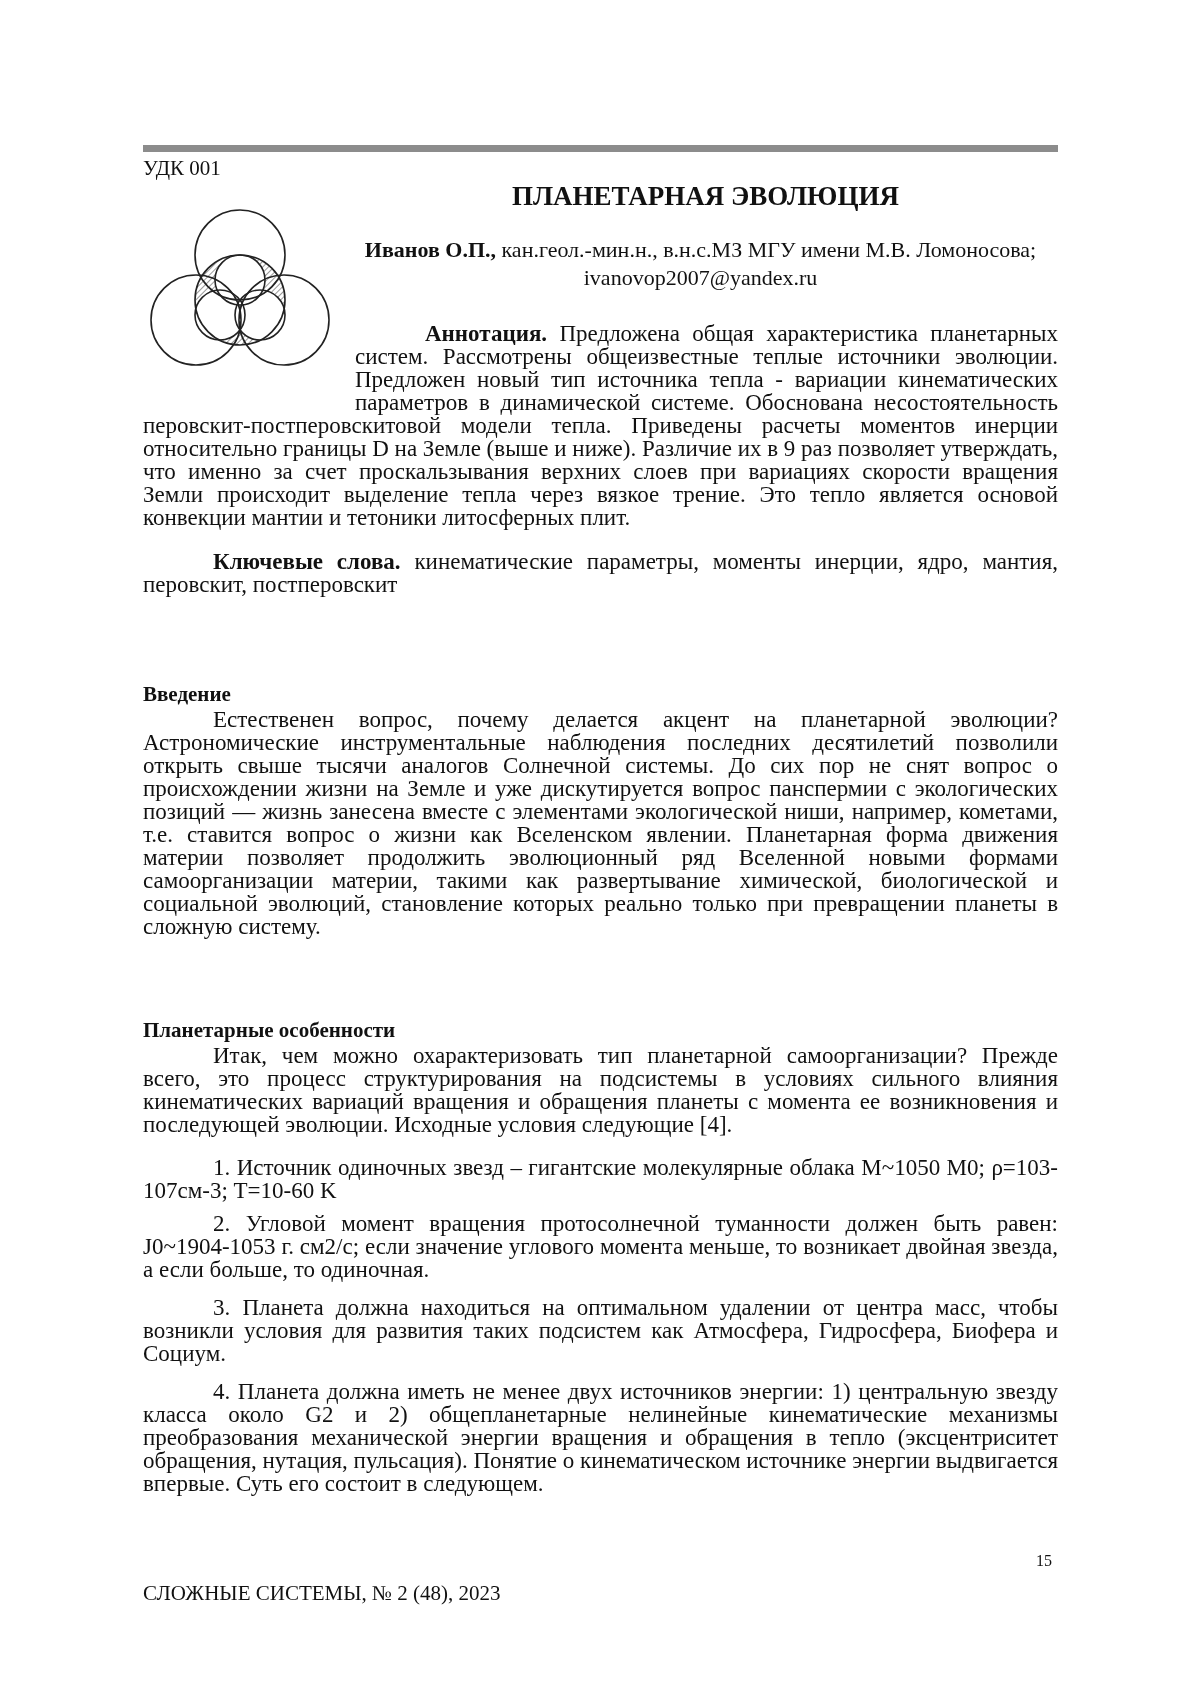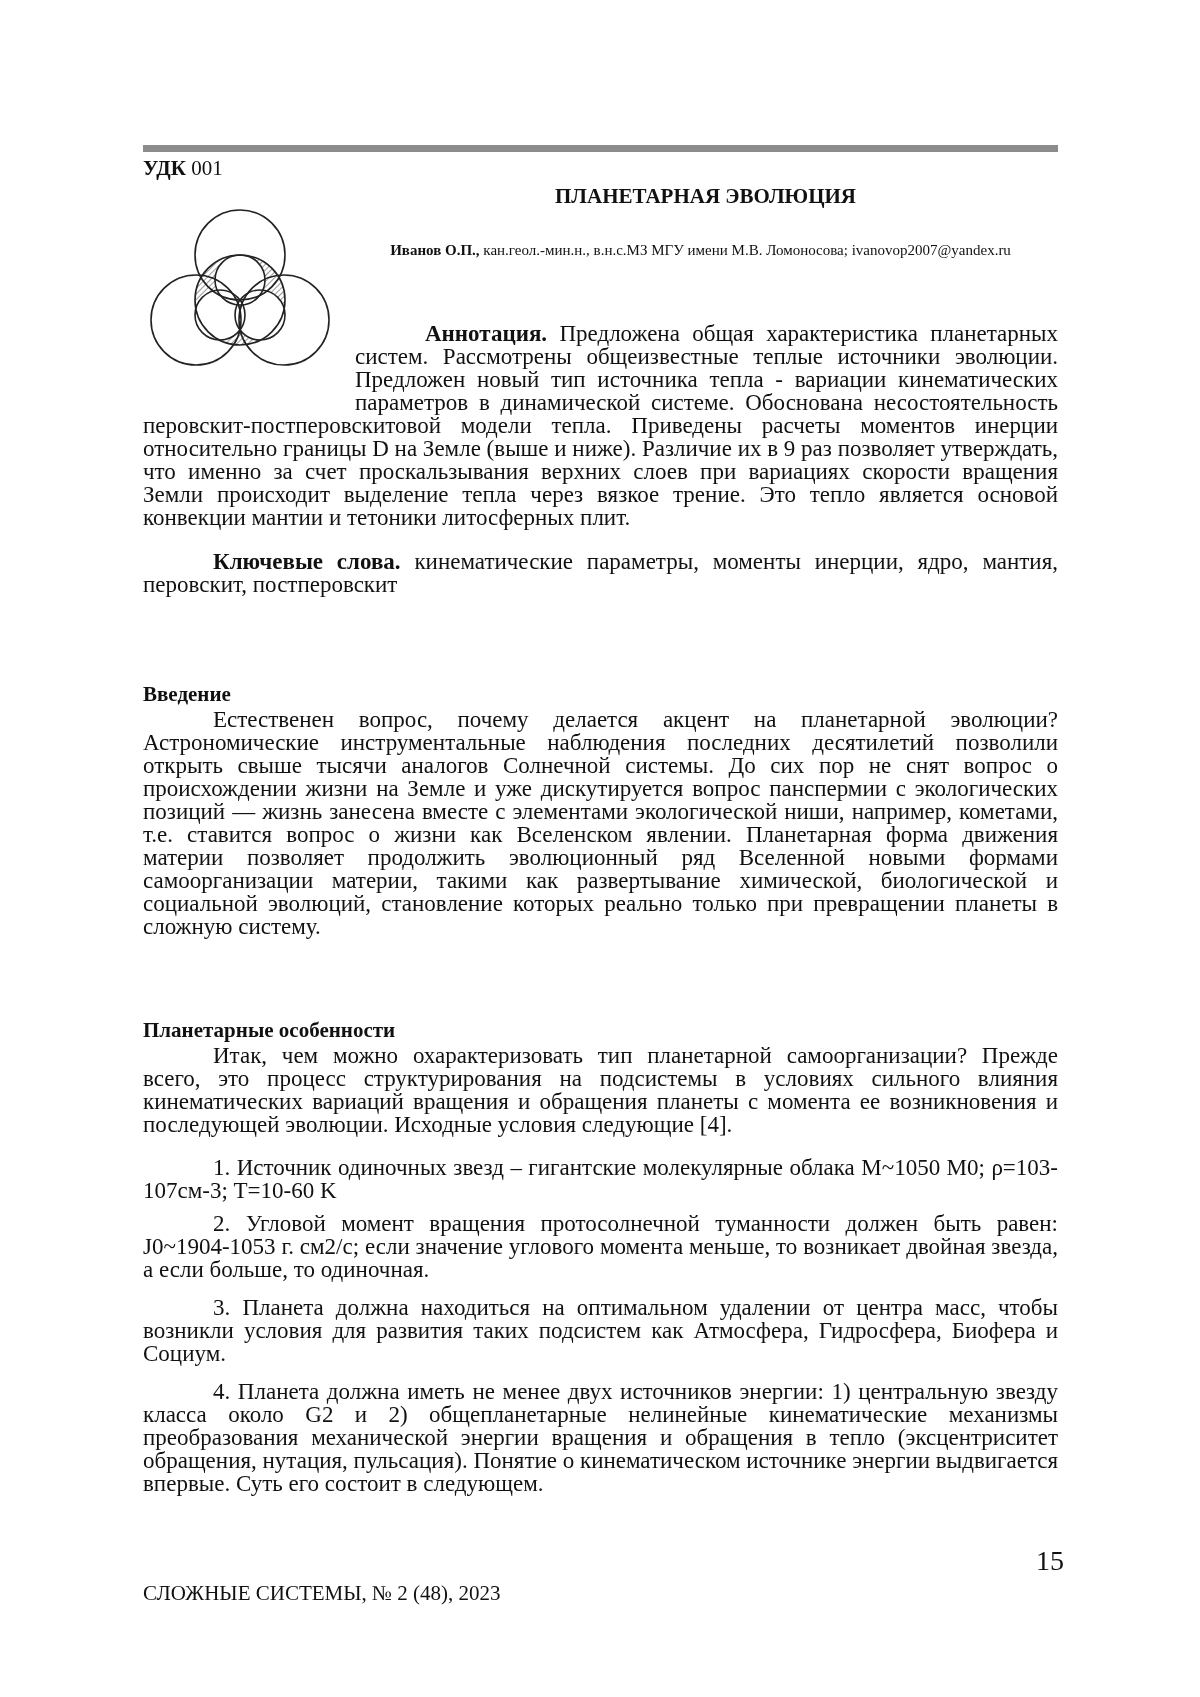--- a/index.html
+++ b/index.html
@@ -4,44 +4,44 @@
   <style>
     html, body { margin: 0; padding: 0; background: #ffffff; }
     body {
       width: 1200px; height: 1697px; position: relative; overflow: hidden;
       font-family: "Liberation Serif", "DejaVu Serif", serif;
       color: #111111;
     }
     .page { position: absolute; left: 143px; top: 0; width: 915px; }
     .rule { position: absolute; left: 0; top: 145px; width: 915px; height: 7px; background: #8c8c8c; }
     .udk { position: absolute; left: 0; top: 155px; font-size: 21px; line-height: 26px; }
-    .udk b { font-weight: bold; }
+    .udk b { font-weight: normal; }
     .title {
       position: absolute; left: 210px; width: 705px; top: 183px;
-      text-align: center; font-weight: bold; font-size: 21px; line-height: 26px;
+      text-align: center; font-weight: bold; font-size: 27px; line-height: 26px;
     }
     .logo { position: absolute; left: 5px; top: 200px; width: 185px; height: 180px; }
     .author {
       position: absolute; left: 200px; width: 715px; top: 236px;
-      text-align: center; font-size: 15px; line-height: 28px;
+      text-align: center; font-size: 22px; line-height: 28px;
     }
     .author b { font-weight: bold; }
     .para {
       position: absolute; left: 0; width: 915px; font-size: 23px; line-height: 23px;
       text-align: justify;
     }
     .para b { font-weight: bold; }
     .indent { text-indent: 70px; }
     .abstract-wrap { top: 322px; }
     .abstract-float { float: left; width: 212px; height: 84px; }
     .heading {
       position: absolute; left: 0; width: 915px; text-align: left;
       font-weight: bold; font-size: 21px; line-height: 28px;
     }
-    .pagenum { position: absolute; left: 893px; top: 1548px; font-size: 28px; line-height: 26px; }
+    .pagenum { position: absolute; left: 893px; top: 1548px; font-size: 16px; line-height: 26px; }
     .journal { position: absolute; left: 0; top: 1580px; font-size: 21px; line-height: 26px; }
   </style>
 </head>
 <body>
 
 <div class="page">
 
   <div class="rule"></div>
 
   <div class="udk"><b>УДК</b><span> 001</span></div>

